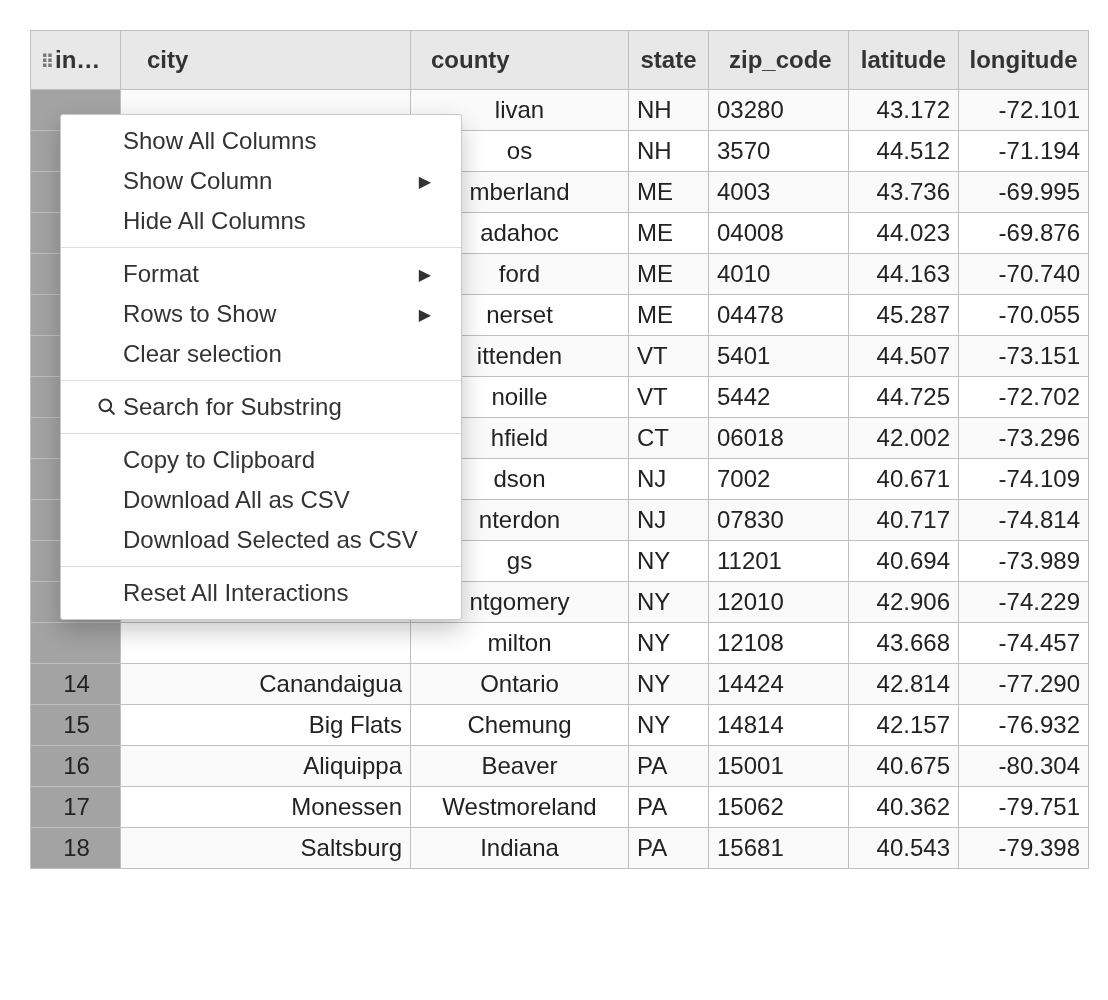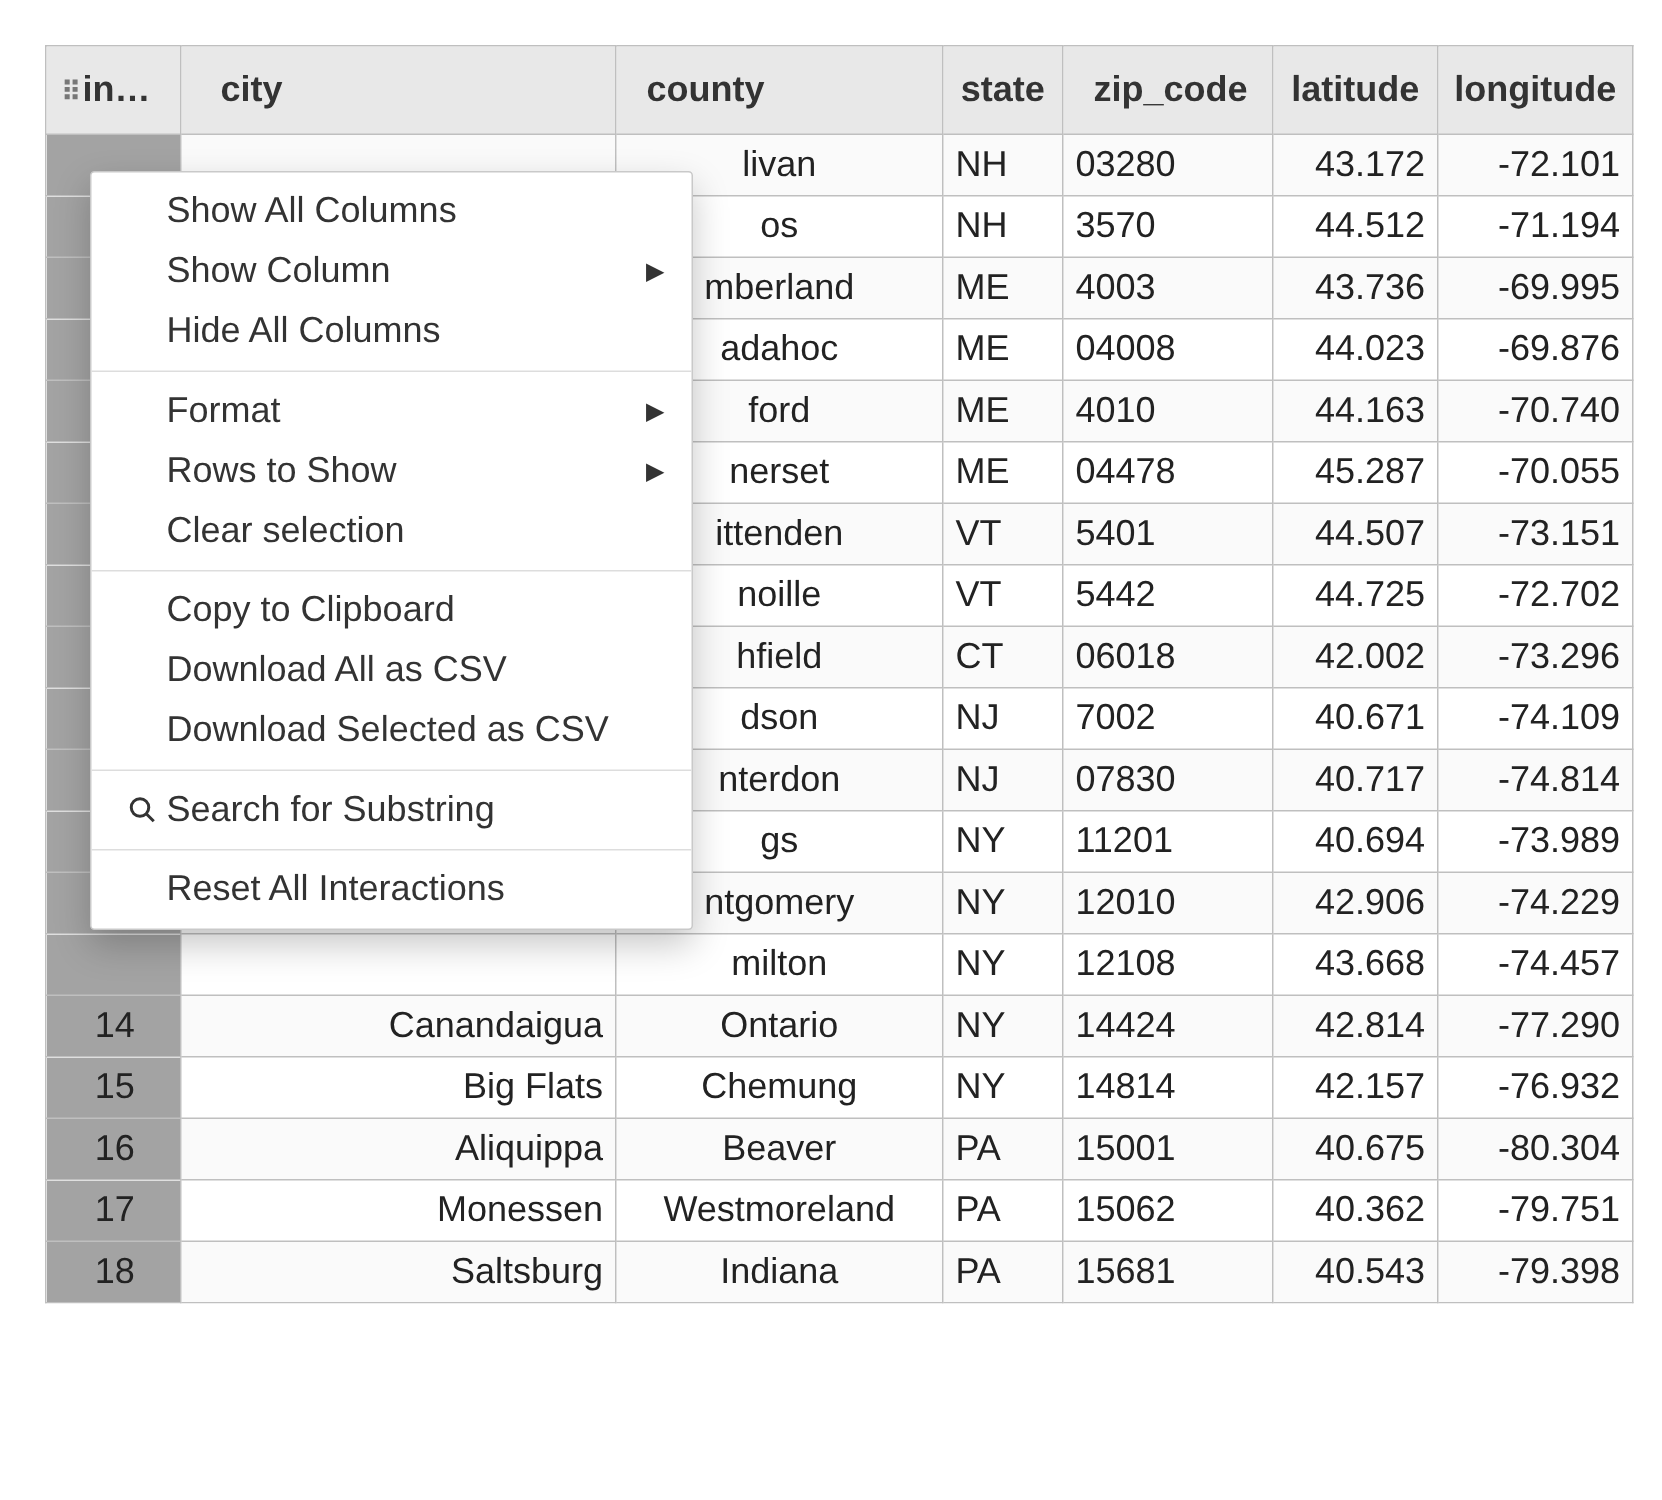--- a/index.html
+++ b/index.html
@@ -19,21 +19,21 @@
   th.col-city,th.col-county{text-align:left}
   th.col-index{text-align:right}
   tbody td.col-index{background:#a3a3a3;text-align:center;padding-right:6px}
   tbody td.col-state{text-align:left}
   tbody td.col-zip{text-align:left}
   tbody tr:nth-child(odd){background:#fafafa}
   tbody tr:nth-child(even){background:#fff}
   .grip{display:inline-block;width:14px;vertical-align:middle;margin-right:2px;color:#777;font-size:18px;line-height:12px;letter-spacing:-1px}
   
   .menu{position:absolute;left:60px;top:114px;width:400px;background:#fff;border:1px solid #c9c9c9;border-radius:3px;box-shadow:0 10px 24px rgba(0,0,0,.22)}
-  .menu-group{border-top:1px solid #ddd;padding:6px 0}
+  .menu-group{border-top:1px solid #ddd;padding:6px 12px}
   .menu-group:first-child{border-top:none}
   .menu-item{display:flex;align-items:center;padding:6px 18px 6px 18px;cursor:default;color:#333}
   .menu-item .mi-icon{width:32px;display:inline-flex;justify-content:center;color:#333}
   .menu-item .mi-label{flex:1}
   .menu-item .mi-arrow{color:#333;font-size:16px}
   svg{display:block}
 </style>
 </head>
 <body>
 
@@ -264,42 +264,42 @@
         <span class="mi-label">Rows to Show</span>
       <span class="mi-arrow">▶</span>
     </div>
     <div class="menu-item">
       <span class="mi-icon"></span>
         <span class="mi-label">Clear selection</span>
     </div>
   </div>
   <div class="menu-group">
     <div class="menu-item">
-      <span class="mi-icon"></span>
-        <span class="mi-label">Copy to Clipboard</span>
-    </div>
-    <div class="menu-item">
-      <span class="mi-icon"></span>
-        <span class="mi-label">Download All as CSV</span>
-    </div>
-    <div class="menu-item">
-      <span class="mi-icon"></span>
-        <span class="mi-label">Download Selected as CSV</span>
-    </div>
-  </div>
-  <div class="menu-group">
-    <div class="menu-item">
       <span class="mi-icon">
         <svg width="20" height="20" viewBox="0 0 24 24" fill="none" stroke="#333" stroke-width="2.4">
             <circle cx="10" cy="10" r="7"></circle>
             <line x1="21" y1="21" x2="15" y2="15"></line>
           </svg>
       </span>
       <span class="mi-label">Search for Substring</span>
     </div>
   </div>
   <div class="menu-group">
     <div class="menu-item">
       <span class="mi-icon"></span>
+        <span class="mi-label">Copy to Clipboard</span>
+    </div>
+    <div class="menu-item">
+      <span class="mi-icon"></span>
+        <span class="mi-label">Download All as CSV</span>
+    </div>
+    <div class="menu-item">
+      <span class="mi-icon"></span>
+        <span class="mi-label">Download Selected as CSV</span>
+    </div>
+  </div>
+  <div class="menu-group">
+    <div class="menu-item">
+      <span class="mi-icon"></span>
         <span class="mi-label">Reset All Interactions</span>
     </div>
   </div>
 </div>
 
 </body></html>

